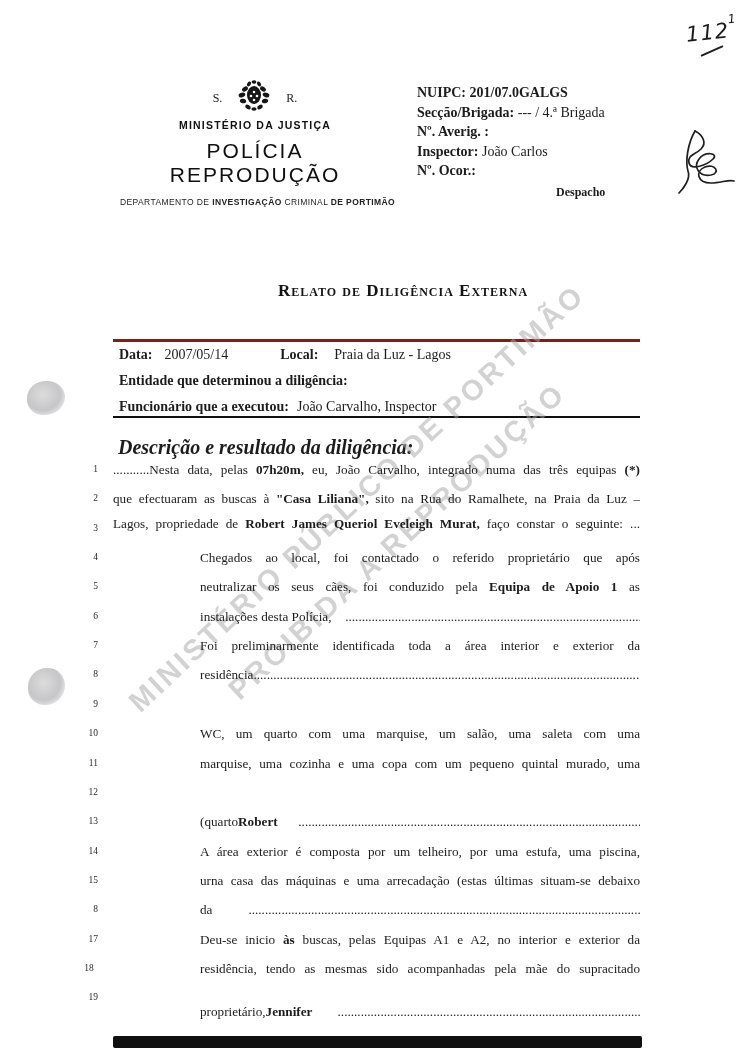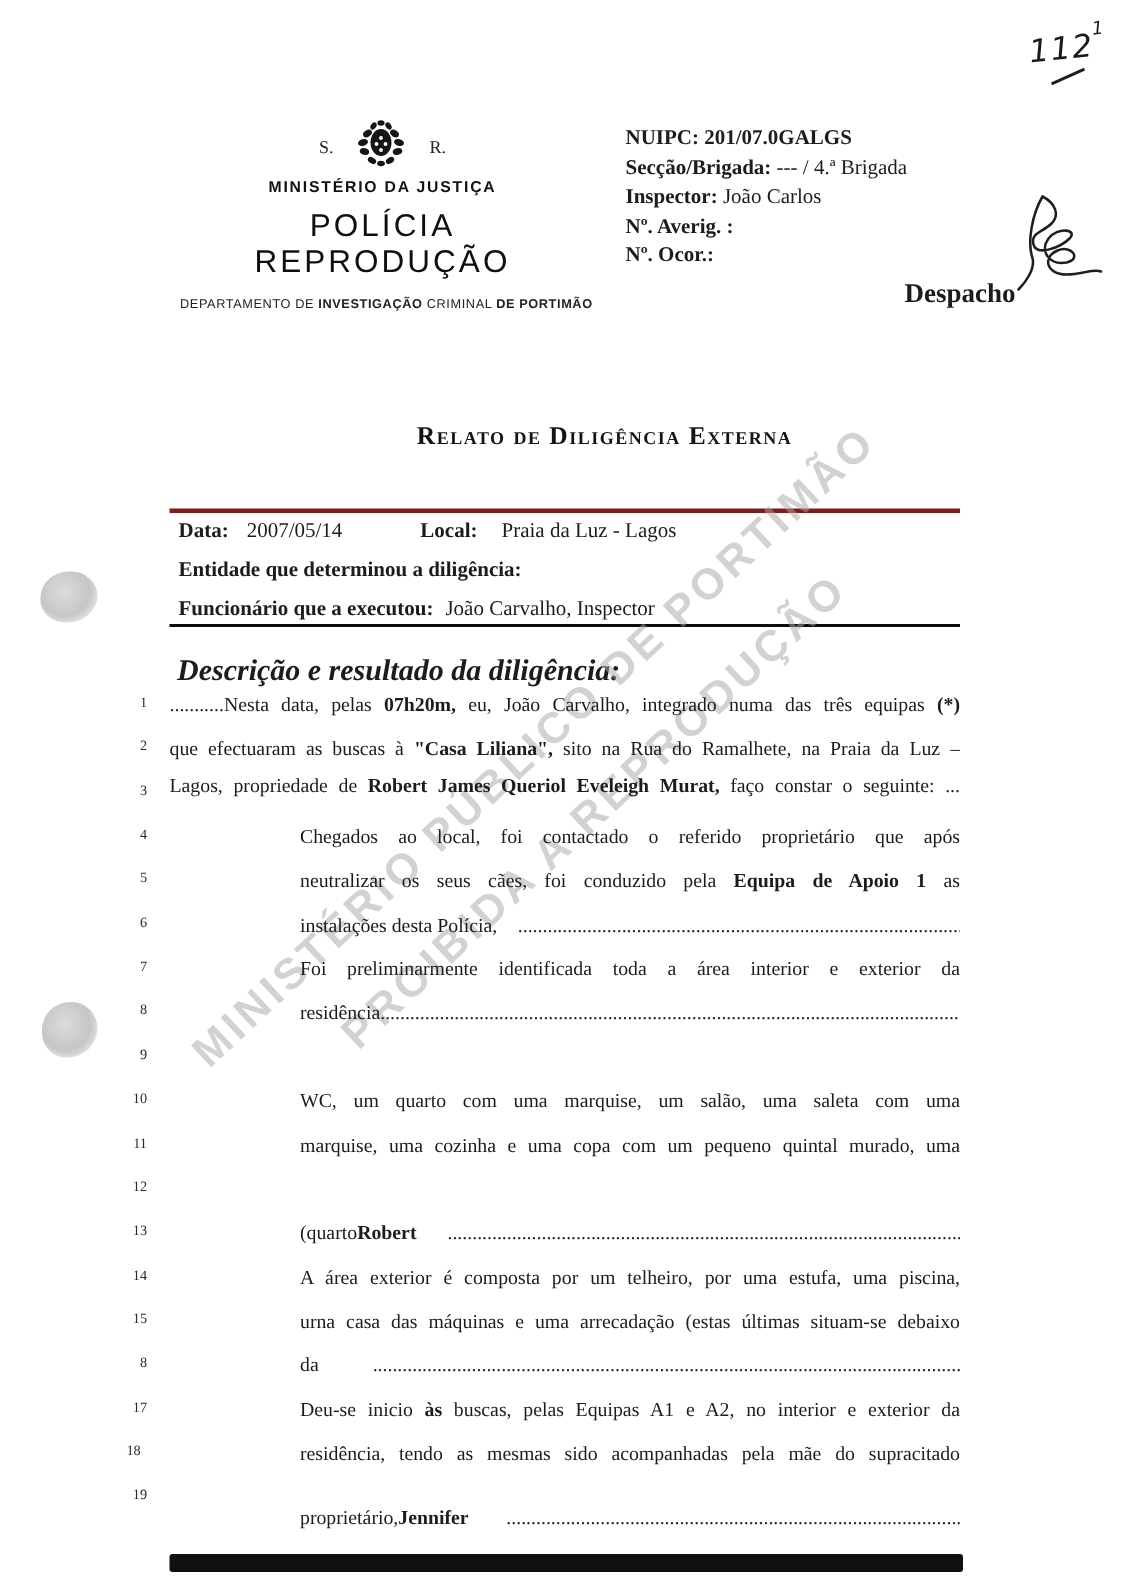--- a/index.html
+++ b/index.html
@@ -35,21 +35,21 @@
     letter-spacing:2px; margin-top:8px; color:#0f0f0f;
   }
   .dept {
     font-family:"Liberation Sans", sans-serif; font-size:8.5px; letter-spacing:0.4px;
     margin-top:10px; color:#222; white-space:nowrap;
   }
 
   
   .case-info { position:absolute; left:417px; top:83px; font-size:14px; }
   .ci-row { line-height:19.5px; white-space:nowrap; }
-  .despacho { position:absolute; left:603px; top:185px; font-size:18px; font-weight:bold; }
+  .despacho { position:absolute; left:556px; top:185px; font-size:12px; font-weight:bold; }
   .signature { position:absolute; left:655px; top:125px; }
 
   
   .doc-title {
     position:absolute; left:0; top:281px; width:750px; text-align:center;
     font-variant:small-caps; font-weight:bold; font-size:17px; letter-spacing:1px;
     color:#141414;
     margin-left:28px;
   }
 
@@ -150,22 +150,22 @@
       <span class="crest-initial">R.</span>
     </div>
     <div class="ministry">MINISTÉRIO DA JUSTIÇA</div>
     <div class="org">POLÍCIA REPRODUÇÃO</div>
     <div class="dept"><span>DEPARTAMENTO DE </span><span class="b">INVESTIGAÇÃO</span><span> CRIMINAL </span><span class="b">DE PORTIMÃO</span></div>
   </div>
 
   <div class="case-info">
       <div class="ci-row"><span class="b">NUIPC: </span><span class="b">201/07.0GALGS</span></div>
       <div class="ci-row"><span class="b">Secção/Brigada: </span><span>--- / 4.ª Brigada</span></div>
+      <div class="ci-row"><span class="b">Nº. Averig. : </span><span></span></div>
       <div class="ci-row"><span class="b">Inspector: </span><span>João Carlos</span></div>
-      <div class="ci-row"><span class="b">Nº. Averig. : </span><span></span></div>
       <div class="ci-row"><span class="b">Nº. Ocor.: </span><span></span></div>
     </div>
   <div class="despacho">Despacho</div>
   <div class="signature">
     <svg width="82" height="72" viewBox="0 0 82 72">
       <g stroke="#1f1f1f" stroke-width="1.7" fill="none" stroke-linecap="round">
         <path d="M40 6 C33 18 30 36 33 46 C36 54 28 64 24 68"></path>
         <path d="M40 6 C48 10 52 18 46 24 C40 30 32 30 34 38 C36 46 52 40 58 34 C64 28 50 26 44 34 C38 42 44 52 56 50 C66 48 60 38 50 42 C40 46 42 58 56 58 C66 58 74 54 79 56"></path>
       </g>
     </svg>

